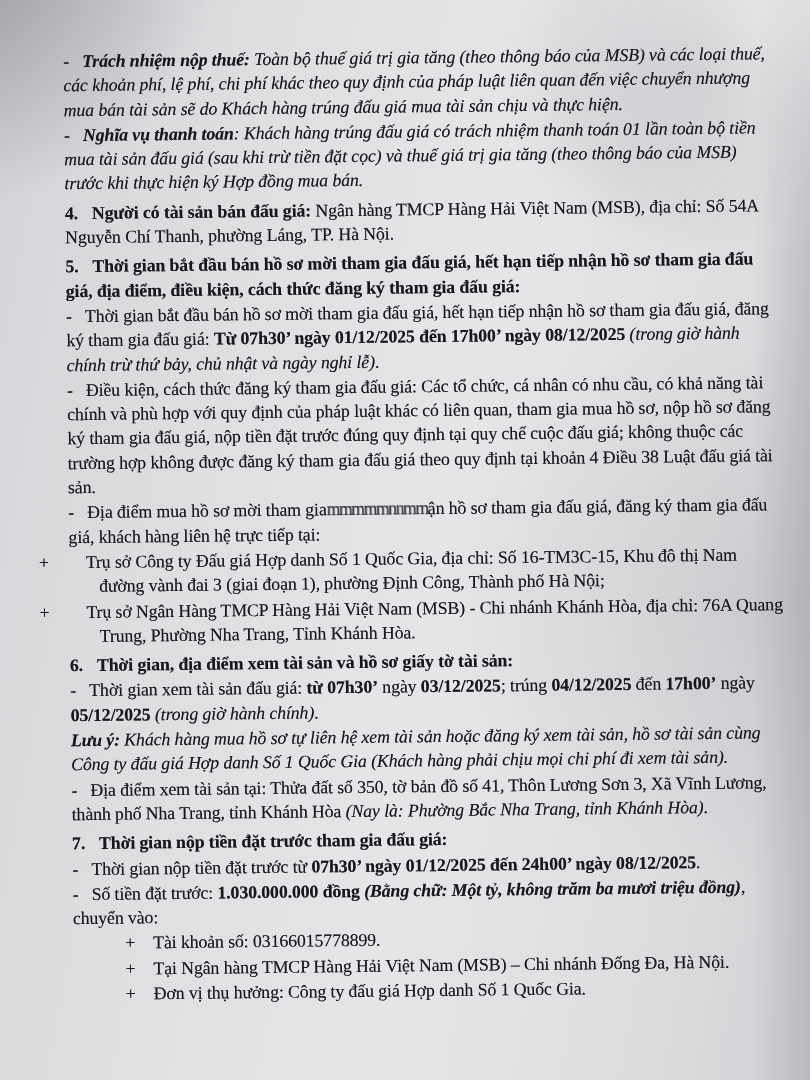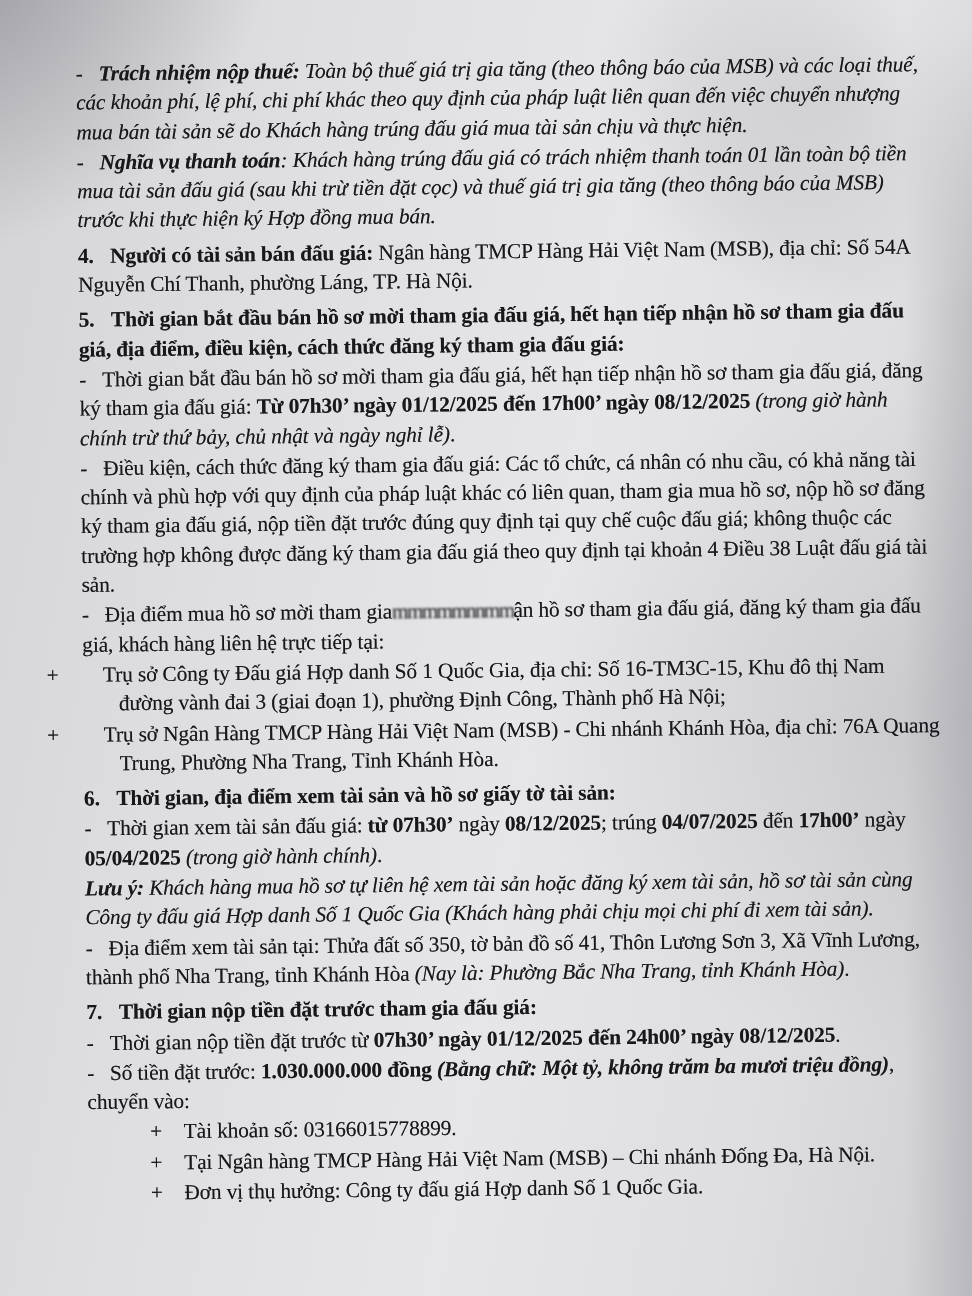--- a/index.html
+++ b/index.html
@@ -61,21 +61,21 @@
     <div class="para p-dash"><span class="mk">-</span><span>Điều kiện, cách thức đăng ký tham gia đấu giá: Các tổ chức, cá nhân có nhu cầu, có khả năng tài chính và phù hợp với quy định của pháp luật khác có liên quan, tham gia mua hồ sơ, nộp hồ sơ đăng ký tham gia đấu giá, nộp tiền đặt trước đúng quy định tại quy chế cuộc đấu giá; không thuộc các trường hợp không được đăng ký tham gia đấu giá theo quy định tại khoản 4 Điều 38 Luật đấu giá tài sản.</span></div>
 
     <div class="para p-dash"><span class="mk">-</span><span>Địa điểm mua hồ sơ mời tham gia</span><span class="sm">mmmmmnnmm</span><span>ận hồ sơ tham gia đấu giá, đăng ký tham gia đấu giá, khách hàng liên hệ trực tiếp tại:</span></div>
 
     <div class="para p-plus"><span class="mk">+</span><span>Trụ sở Công ty Đấu giá Hợp danh Số 1 Quốc Gia, địa chỉ: Số 16-TM3C-15, Khu đô thị Nam đường vành đai 3 (giai đoạn 1), phường Định Công, Thành phố Hà Nội;</span></div>
 
     <div class="para p-plus"><span class="mk">+</span><span>Trụ sở Ngân Hàng TMCP Hàng Hải Việt Nam (MSB) - Chi nhánh Khánh Hòa, địa chỉ: 76A Quang Trung, Phường Nha Trang, Tỉnh Khánh Hòa.</span></div>
 
     <div class="para p-num"><span class="mk">6.</span><span class="b">Thời gian, địa điểm xem tài sản và hồ sơ giấy tờ tài sản:</span></div>
 
-    <div class="para p-dash"><span class="mk">-</span><span>Thời gian xem tài sản đấu giá: </span><span class="b">từ 07h30’</span><span> ngày </span><span class="b">08/12/2025</span><span>; trúng </span><span class="b">04/07/2025</span><span> đến </span><span class="b">17h00’</span><span> ngày </span><span class="b">05/04/2025 </span><span class="i">(trong giờ hành chính)</span><span>.</span></div>
+    <div class="para p-dash"><span class="mk">-</span><span>Thời gian xem tài sản đấu giá: </span><span class="b">từ 07h30’</span><span> ngày </span><span class="b">03/12/2025</span><span>; trúng </span><span class="b">04/12/2025</span><span> đến </span><span class="b">17h00’</span><span> ngày </span><span class="b">05/12/2025 </span><span class="i">(trong giờ hành chính)</span><span>.</span></div>
 
     <div class="para p-note"><span class="bi">Lưu ý:</span><span class="i"> Khách hàng mua hồ sơ tự liên hệ xem tài sản hoặc đăng ký xem tài sản, hồ sơ tài sản cùng Công ty đấu giá Hợp danh Số 1 Quốc Gia (Khách hàng phải chịu mọi chi phí đi xem tài sản).</span></div>
 
     <div class="para p-dash"><span class="mk">-</span><span>Địa điểm xem tài sản tại: Thửa đất số 350, tờ bản đồ số 41, Thôn Lương Sơn 3, Xã Vĩnh Lương, thành phố Nha Trang, tỉnh Khánh Hòa </span><span class="i">(Nay là: Phường Bắc Nha Trang, tỉnh Khánh Hòa)</span><span>.</span></div>
 
     <div class="para p-num"><span class="mk">7.</span><span class="b">Thời gian nộp tiền đặt trước tham gia đấu giá:</span></div>
 
     <div class="para p-dash"><span class="mk">-</span><span>Thời gian nộp tiền đặt trước từ </span><span class="b">07h30’ ngày 01/12/2025 đến 24h00’ ngày 08/12/2025</span><span>.</span></div>
 
     <div class="para p-dash"><span class="mk">-</span><span>Số tiền đặt trước: </span><span class="b">1.030.000.000 đồng </span><span class="bi">(Bằng chữ: Một tỷ, không trăm ba mươi triệu đồng)</span><span>, chuyển vào:</span></div>

